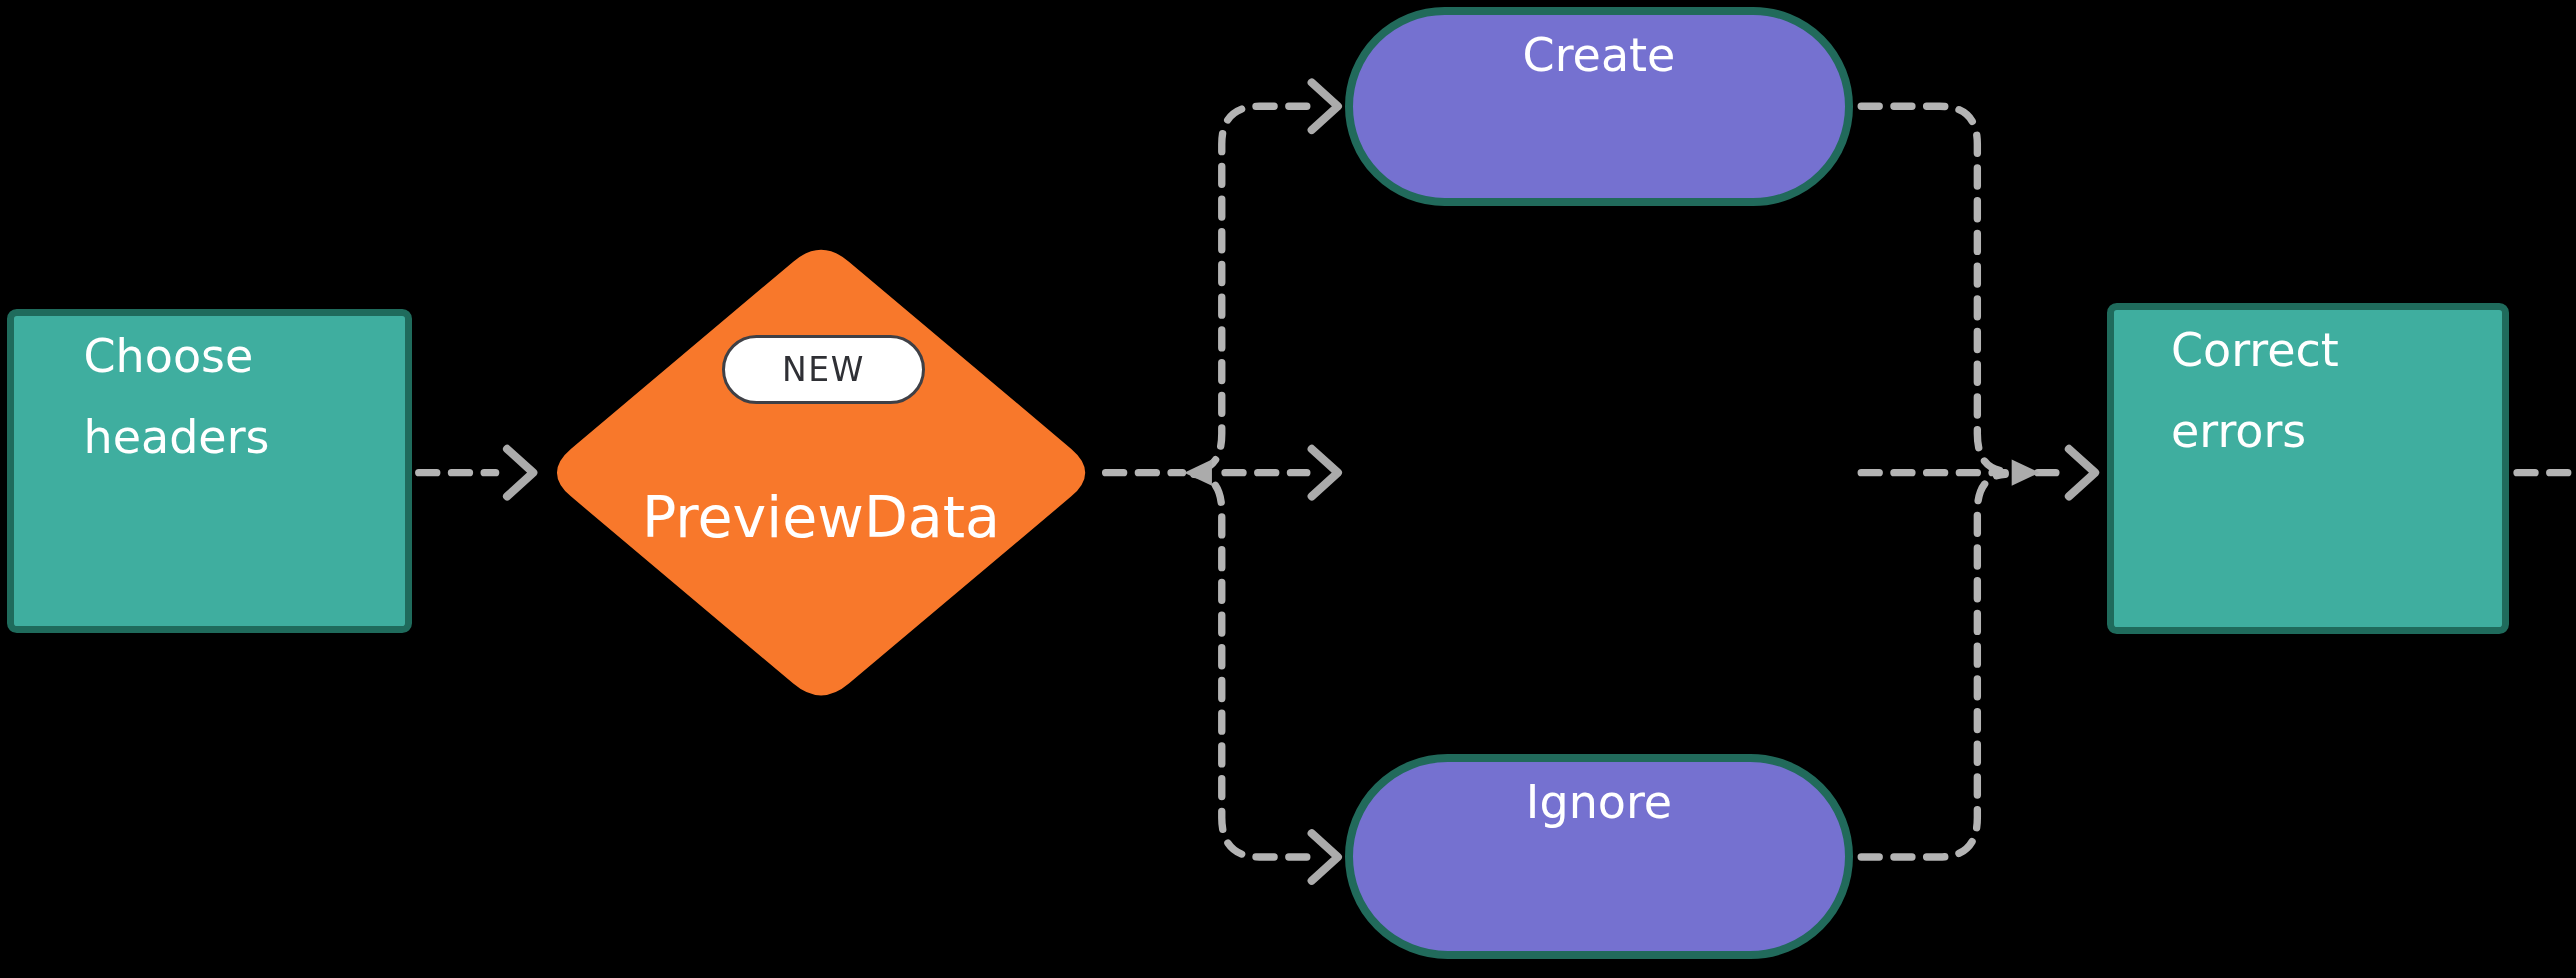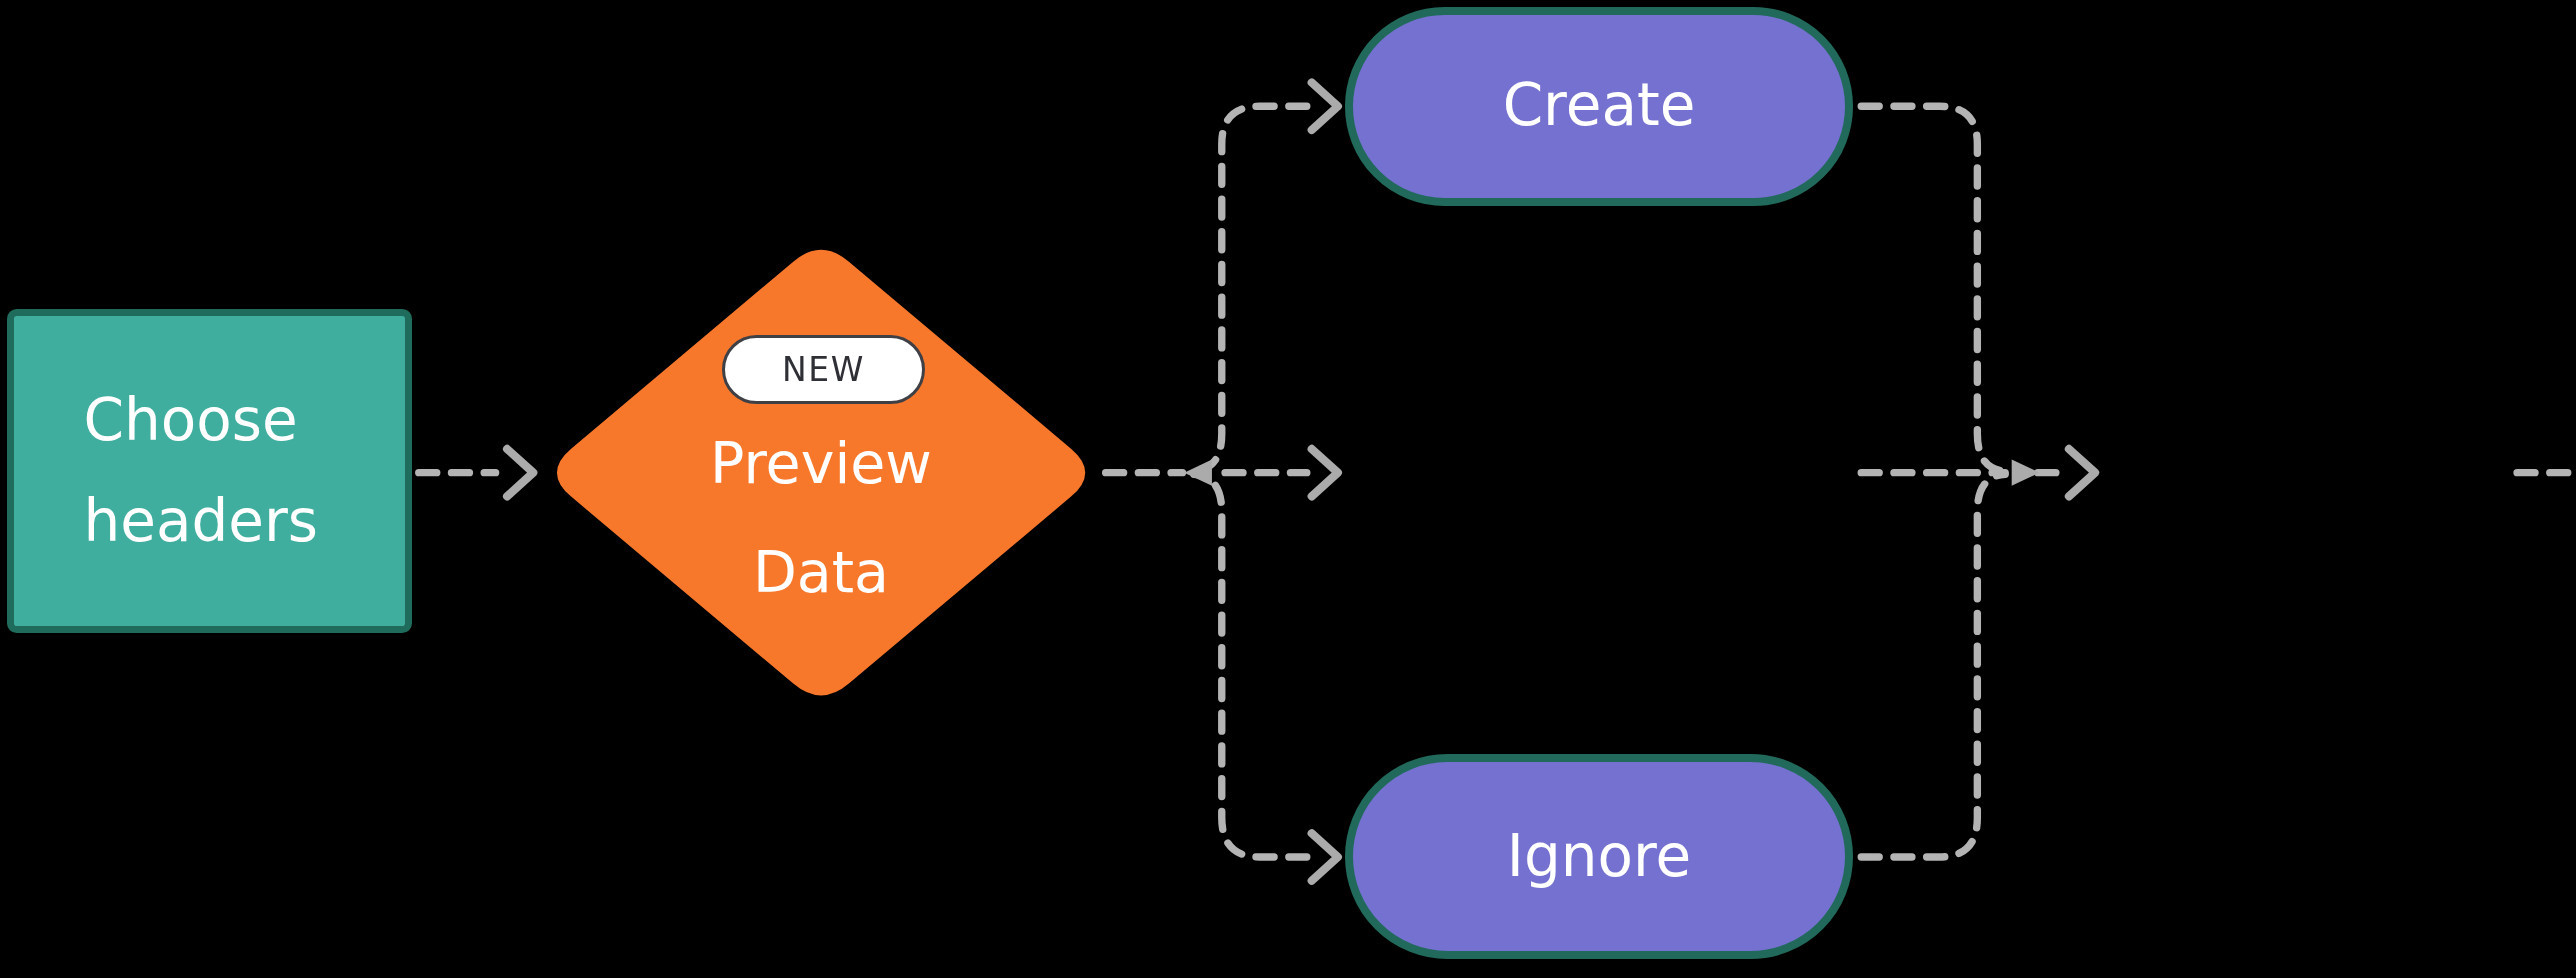--- a/index.html
+++ b/index.html
@@ -12,37 +12,37 @@
   *{margin:0;padding:0;box-sizing:border-box;}
   html,body{width:2576px;height:978px;overflow:hidden;}
   body{
     background:var(--background);
     font-family:"DejaVu Sans","Liberation Sans",sans-serif;
     color:var(--node-text);
   }
   .canvas{position:relative;width:2576px;height:978px;background:var(--background);}
   .edge-svg{position:absolute;left:0;top:0;width:2576px;height:978px;}
 
-  .node{position:absolute;display:flex;align-items:center;font-size:58px;line-height:1.75;}
+  .node{position:absolute;display:flex;align-items:flex-start;font-size:46px;line-height:1.75;}
   .rect-node{
     background:var(--teal-fill);
     border:7.4px solid var(--teal-border);
     border-radius:9.8px;
     justify-content:flex-start;
   }
   .rect-node .lines{text-align:left;}
   .pill-node{
     background:var(--purple-fill);
     border:8.2px solid var(--purple-border);
     border-radius:106px;
     justify-content:center;
   }
   .diamond-label{
     position:absolute;left:543px;top:238px;width:556px;height:469px;
-    display:flex;flex-direction:column;align-items:center;justify-content:center;
+    display:flex;flex-direction:row;align-items:center;justify-content:center;
     padding-top:90px;font-size:57px;line-height:1.9;text-align:center;
   }
   .badge{
     position:absolute;left:722px;top:298px;width:203px;height:69px;
     background:var(--badge-bg);
     border:3.3px solid var(--badge-border);
     border-radius:817px;
     display:flex;align-items:center;justify-content:center;
     font-size:33px;font-weight:500;letter-spacing:1.6px;color:var(--badge-text);margin-top:37px;
   }
@@ -103,15 +103,21 @@
     <span>NEW</span>
   </div>
 
   <div class="node pill-node" id="create">
     <span>Create</span>
   </div>
   <div class="node pill-node" id="ignore">
     <span>Ignore</span>
   </div>
 
+  <div class="node rect-node" id="correct-errors">
+    <div class="lines">
+      <div>Correct</div>
+      <div>errors</div>
+    </div>
+  </div>
 
 </div>
 
 
 </body></html>

